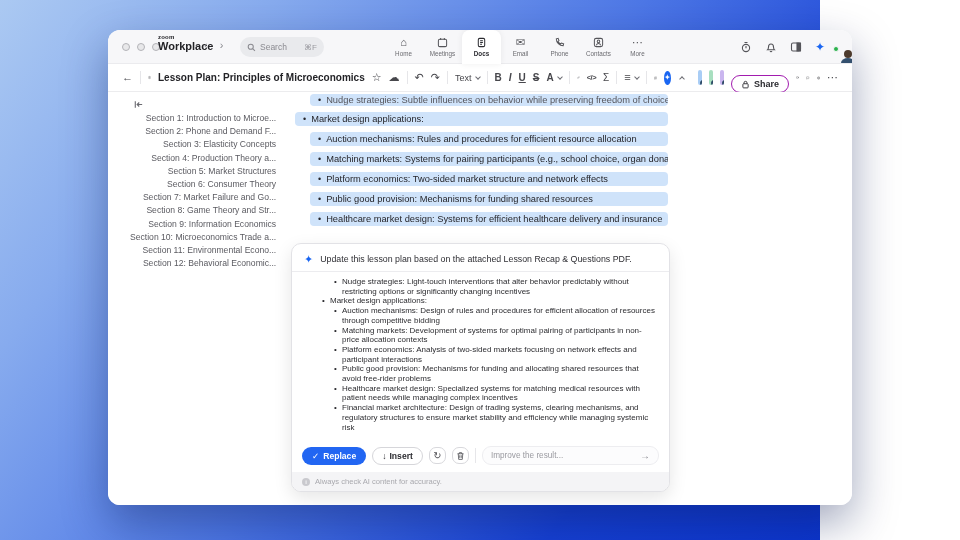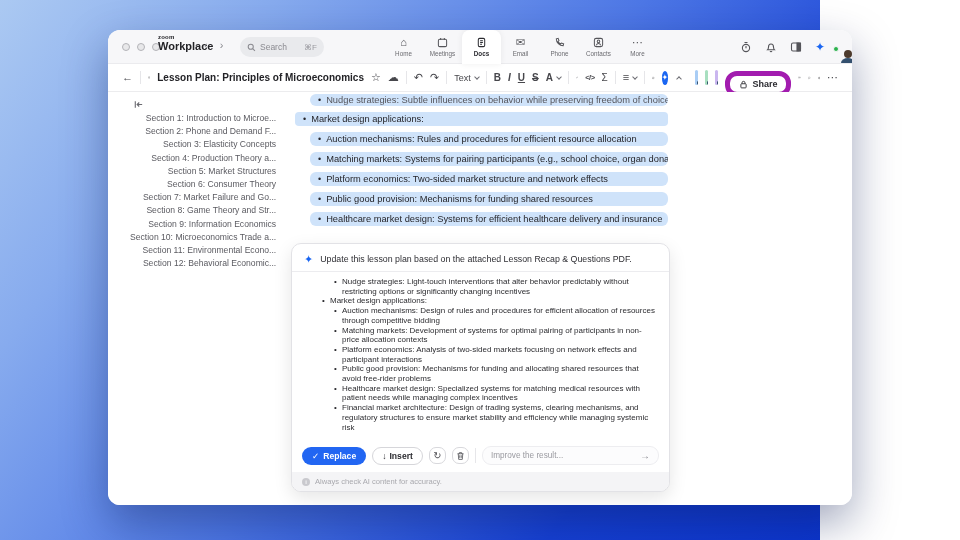--- a/index.html
+++ b/index.html
@@ -56,37 +56,37 @@
   .tbtn { display:flex; align-items:center; gap:2px; cursor:default; flex:none; }
   .doc-title { font-size:10px; font-weight:700; color:#232327; white-space:nowrap; }
   .glyph { font-size:11px; line-height:1; }
   .letter { font-size:10px; font-weight:600; }
   .u-line { text-decoration:underline; }
   .s-line { text-decoration:line-through; }
   .chev { width:4px; height:4px; border:solid #6d6d73; border-width:0 1px 1px 0; transform:rotate(45deg); margin-left:2px; margin-top:-2px; }
   .chev-up { transform:rotate(-135deg); margin-top:3px; }
   .ai-dot { width:14px; height:14px; border-radius:50%; background:#1a66f2; color:#fff; display:flex;
             align-items:center; justify-content:center; font-size:8px; }
-  .share-btn { display:flex; align-items:center; gap:4px; border:5px solid #a21caf; border-radius:12px;
+  .share-btn { display:flex; align-items:center; gap:4px; border:1px solid #a21caf; border-radius:12px;
                padding:3px 9px; font-size:9px; color:#2b2b30; font-weight:600;margin-top:13px; }
   .code-ic { font-size:7.5px; font-weight:700; letter-spacing:-.5px; }
 
   
   .bodyarea { position:absolute; left:0; top:62px; right:0; bottom:0; background:#fff; }
 
   .sidebar { position:absolute; left:12px; top:0; width:165px; }
   .collapse-ic { position:absolute; left:13px; top:7px; color:#6a6a70; }
   .sb-list { position:absolute; left:10px; top:20px;text-align:right; }
   .sb-item { font-size:8.6px; color:#5a5a60; line-height:13.2px; white-space:nowrap; cursor:default; }
 
   .doccol { position:absolute; left:187px; top:0; width:373px; }
   .hl-row { background:#cfe3fa; border-radius:4px; height:14px; margin-bottom:6px; padding:0 8px;
             font-size:9.3px; color:#26262b; display:flex; align-items:center; white-space:nowrap; overflow:hidden; }
   .hl-row::before { content:"•"; margin-right:5px; font-size:9px; color:#26262b; }
-  .hl-row.ind1 { margin-left:15px;border-radius:6px; }
+  .hl-row.ind1 { margin-left:15px; }
   .hl-row.clipped { height:12px; margin-top:2px; align-items:flex-end; padding-bottom:1px; color:#55555c; }
 
   
   .aicard { position:absolute; left:183px; top:151px; width:379px; height:249px; background:#fff;
             border:1px solid #e2e2e6; border-radius:10px; box-shadow:0 6px 18px rgba(0,0,0,.10);
             display:flex; flex-direction:column; overflow:hidden; }
   .ai-head { display:flex; align-items:flex-start; gap:7px; padding:10px 12px 6px; }
   .ai-head .sp { color:#1a66f2; font-size:11px; line-height:1; }
   .ai-prompt { font-size:8.8px; color:#2e2e33; }
   .ai-chip { align-self:flex-start; margin:0 12px 8px; background:#f1f1f4; border-radius:6px; height:17px;

